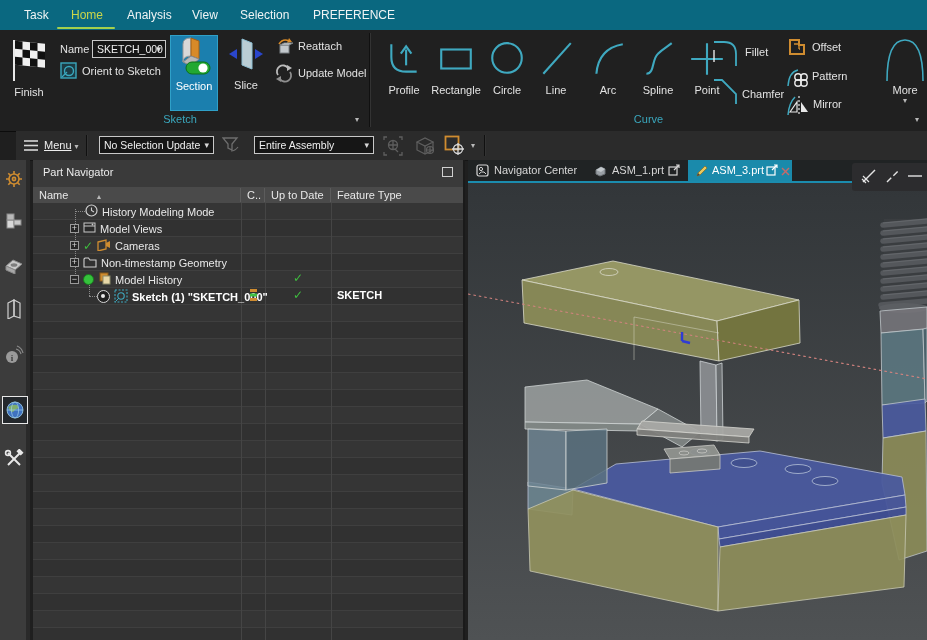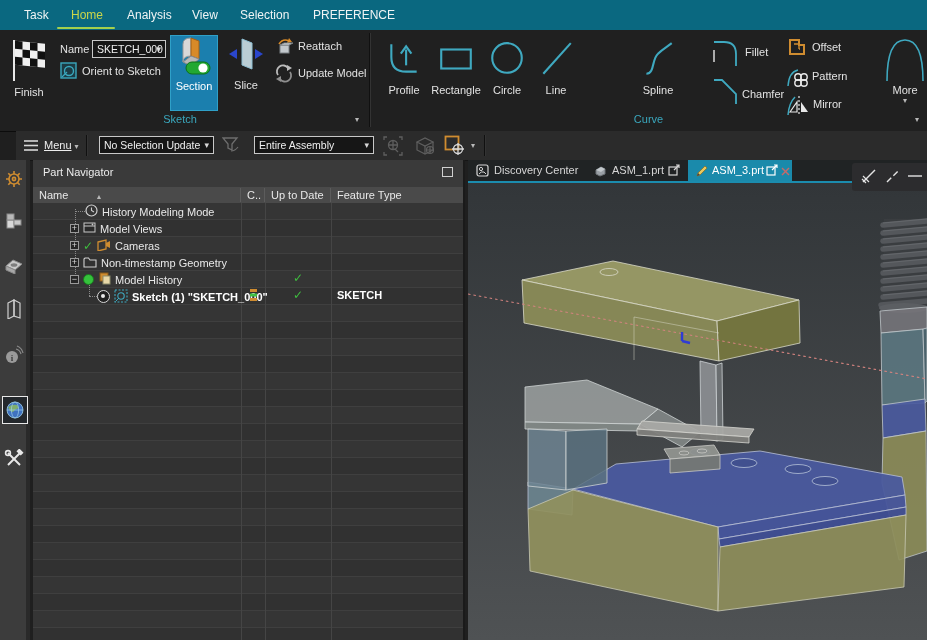--- a/index.html
+++ b/index.html
@@ -187,25 +187,37 @@
             <circle cx="18" cy="19" r="14" fill="none" stroke="#3fa9c0" stroke-width="2"></circle>
           </svg></span>
       <div class="rlabel">Circle</div>
     </div>
     <div class="abs tool" style="left:533px;top:6px;width:46px">
       <span><svg width="38" height="46" viewBox="0 0 36 40">
             <line x1="6" y1="34" x2="32" y2="5" stroke="#3fa9c0" stroke-width="2"></line>
           </svg></span>
       <div class="rlabel">Line</div>
     </div>
+    <div class="abs tool" style="left:585px;top:6px;width:46px">
+      <span><svg width="38" height="46" viewBox="0 0 36 40">
+            <path d="M7,34 Q9,10 32,6" fill="none" stroke="#3fa9c0" stroke-width="2"></path>
+          </svg></span>
+      <div class="rlabel">Arc</div>
+    </div>
     <div class="abs tool" style="left:634px;top:6px;width:48px">
       <span><svg width="38" height="46" viewBox="0 0 36 40">
             <path d="M7,34 C15,34 12,20 18,15 C23,10 26,9 31,5" fill="none" stroke="#3fa9c0" stroke-width="2"></path>
           </svg></span>
       <div class="rlabel">Spline</div>
+    </div>
+    <div class="abs tool" style="left:685px;top:6px;width:44px">
+      <span><svg width="38" height="46" viewBox="0 0 36 40">
+            <path d="M18,5 V35 M3,20 H33" fill="none" stroke="#3fa9c0" stroke-width="2"></path>
+          </svg></span>
+      <div class="rlabel">Point</div>
     </div>
 
     <div class="abs" style="left:712px;top:8px;width:70px;height:30px">
       <span><svg width="28" height="30" viewBox="0 0 28 30">
             <path d="M2,4 H12 Q24,4 24,16 V28" fill="none" stroke="#3fa9c0" stroke-width="1.8"></path>
             <line x1="2" y1="12" x2="2" y2="24" stroke="#e8e8e8" stroke-width="1.4"></line>
           </svg></span>
       <span class="rlabel abs" style="left:33px;top:8px">Fillet</span>
     </div>
     <div class="abs" style="left:712px;top:46px;width:76px;height:30px">
@@ -472,21 +484,21 @@
 
   <div class="abs viewport">
     <div class="abs tabbar">
       <div class="abs" style="left:8px;top:4px">
         <svg width="13" height="13" viewBox="0 0 13 13">
             <rect x="1" y="1" width="11" height="11" rx="2" fill="none" stroke="#d6d6d6" stroke-width="1.2"></rect>
             <circle cx="5" cy="5" r="1.6" fill="none" stroke="#d6d6d6"></circle>
             <path d="M3,10 Q5,7 8,8 L10,10" fill="none" stroke="#d6d6d6"></path>
           </svg>
       </div>
-      <span class="abs tab-label" style="left:26px;top:4px">Discovery Center</span>
+      <span class="abs tab-label" style="left:26px;top:4px">Navigator Center</span>
 
       <div class="abs" style="left:126px;top:5px">
         <svg width="13" height="12" viewBox="0 0 13 12">
             <polygon points="2,5 7,2 11,4 11,9 6,11 2,9" fill="#9aa0a6" stroke="#6e7478"></polygon>
             <polygon points="2,5 7,2 11,4 7,7" fill="#c2c8cc"></polygon>
           </svg>
       </div>
       <span class="abs tab-label" style="left:144px;top:4px">ASM_1.prt</span>
       <span class="abs" style="left:200px;top:4px">
         <svg width="12" height="12" viewBox="0 0 12 12">

